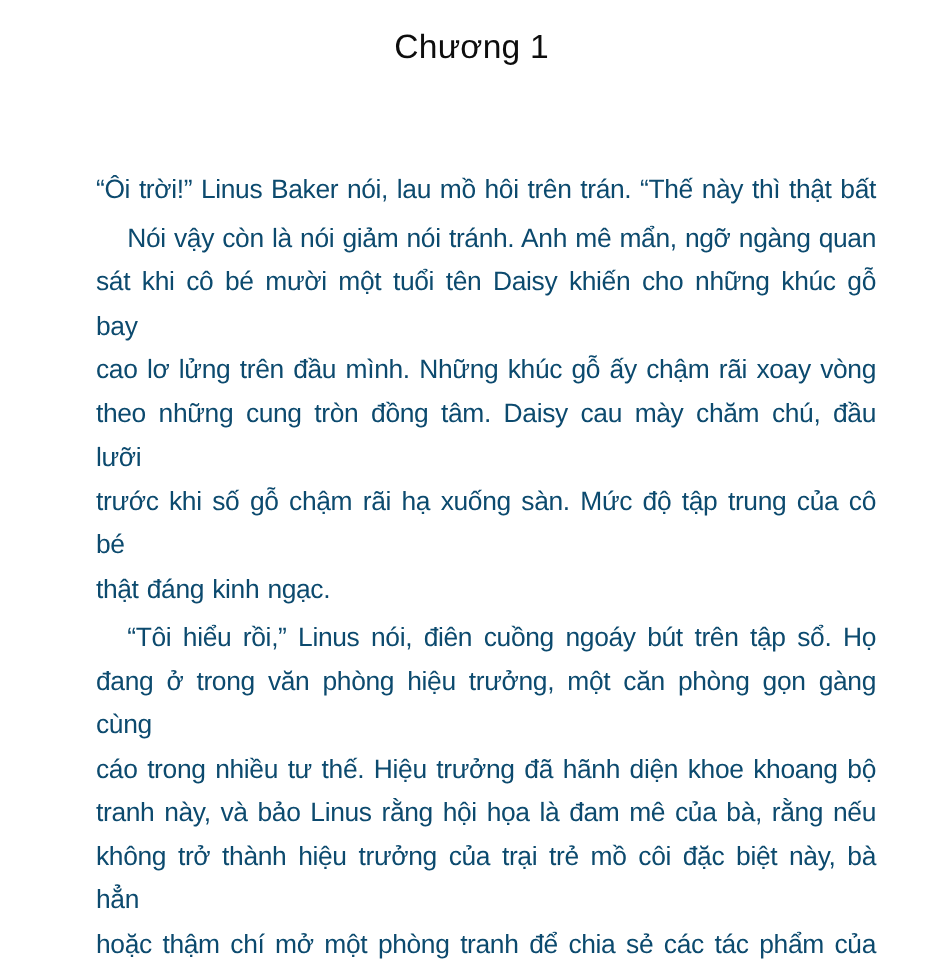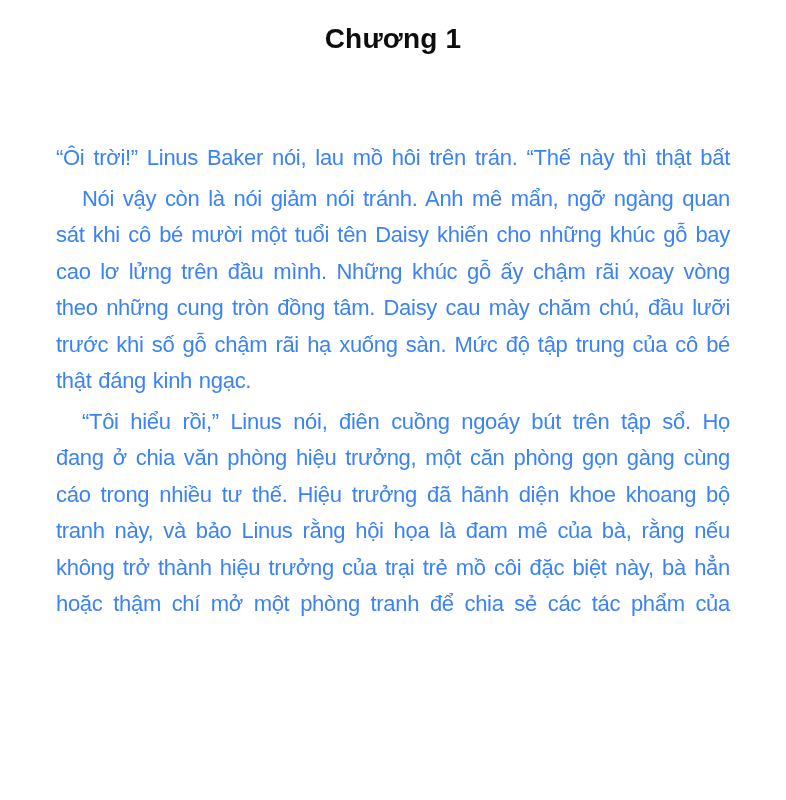--- a/index.html
+++ b/index.html
@@ -18,42 +18,43 @@
     width: 786px;
     height: 800px;
     box-sizing: border-box;
     padding: 0 56px;
     background: #ffffff;
   }
   .chapter-heading {
     margin: 22px 0 0 0;
     font-size: 28px;
     line-height: 34px;
-    font-weight: bold;
+    font-weight: normal;
     text-align: center;
     letter-spacing: 0.2px;
     color: #0d0d0d;
   }
   .paragraph {
     margin: 0;
   }
   .paragraph.first {
     margin-top: 84px;
   }
   .paragraph.follow {
     margin-top: 4px;
   }
   .line {
     font-size: 22px;
     line-height: 36.5px;
     letter-spacing: -0.3px;
     word-spacing: 1px;
     text-align: justify;
     text-align-last: justify;
-    color: #3b82f6;
+    color: #0c4a6e;
+    margin-left: 24px;
   }
   .line.end {
     text-align: left;
     text-align-last: left;
   }
   .line.indent {
     padding-left: 26px;
   }
 </style>
 </head>
@@ -71,20 +72,20 @@
     <div class="line indent">Nói vậy còn là nói giảm nói tránh. Anh mê mẩn, ngỡ ngàng quan</div>
     <div class="line">sát khi cô bé mười một tuổi tên Daisy khiến cho những khúc gỗ bay</div>
     <div class="line">cao lơ lửng trên đầu mình. Những khúc gỗ ấy chậm rãi xoay vòng</div>
     <div class="line">theo những cung tròn đồng tâm. Daisy cau mày chăm chú, đầu lưỡi</div>
     <div class="line">trước khi số gỗ chậm rãi hạ xuống sàn. Mức độ tập trung của cô bé</div>
     <div class="line end">thật đáng kinh ngạc.</div>
   </div>
 
   <div class="paragraph follow">
     <div class="line indent">“Tôi hiểu rồi,” Linus nói, điên cuồng ngoáy bút trên tập sổ. Họ</div>
-    <div class="line">đang ở chia văn phòng hiệu trưởng, một căn phòng gọn gàng cùng</div>
+    <div class="line">đang ở trong văn phòng hiệu trưởng, một căn phòng gọn gàng cùng</div>
     <div class="line">cáo trong nhiều tư thế. Hiệu trưởng đã hãnh diện khoe khoang bộ</div>
     <div class="line">tranh này, và bảo Linus rằng hội họa là đam mê của bà, rằng nếu</div>
     <div class="line">không trở thành hiệu trưởng của trại trẻ mồ côi đặc biệt này, bà hẳn</div>
     <div class="line">hoặc thậm chí mở một phòng tranh để chia sẻ các tác phẩm của</div>
   </div>
 
 </div>
 
 </body></html>

